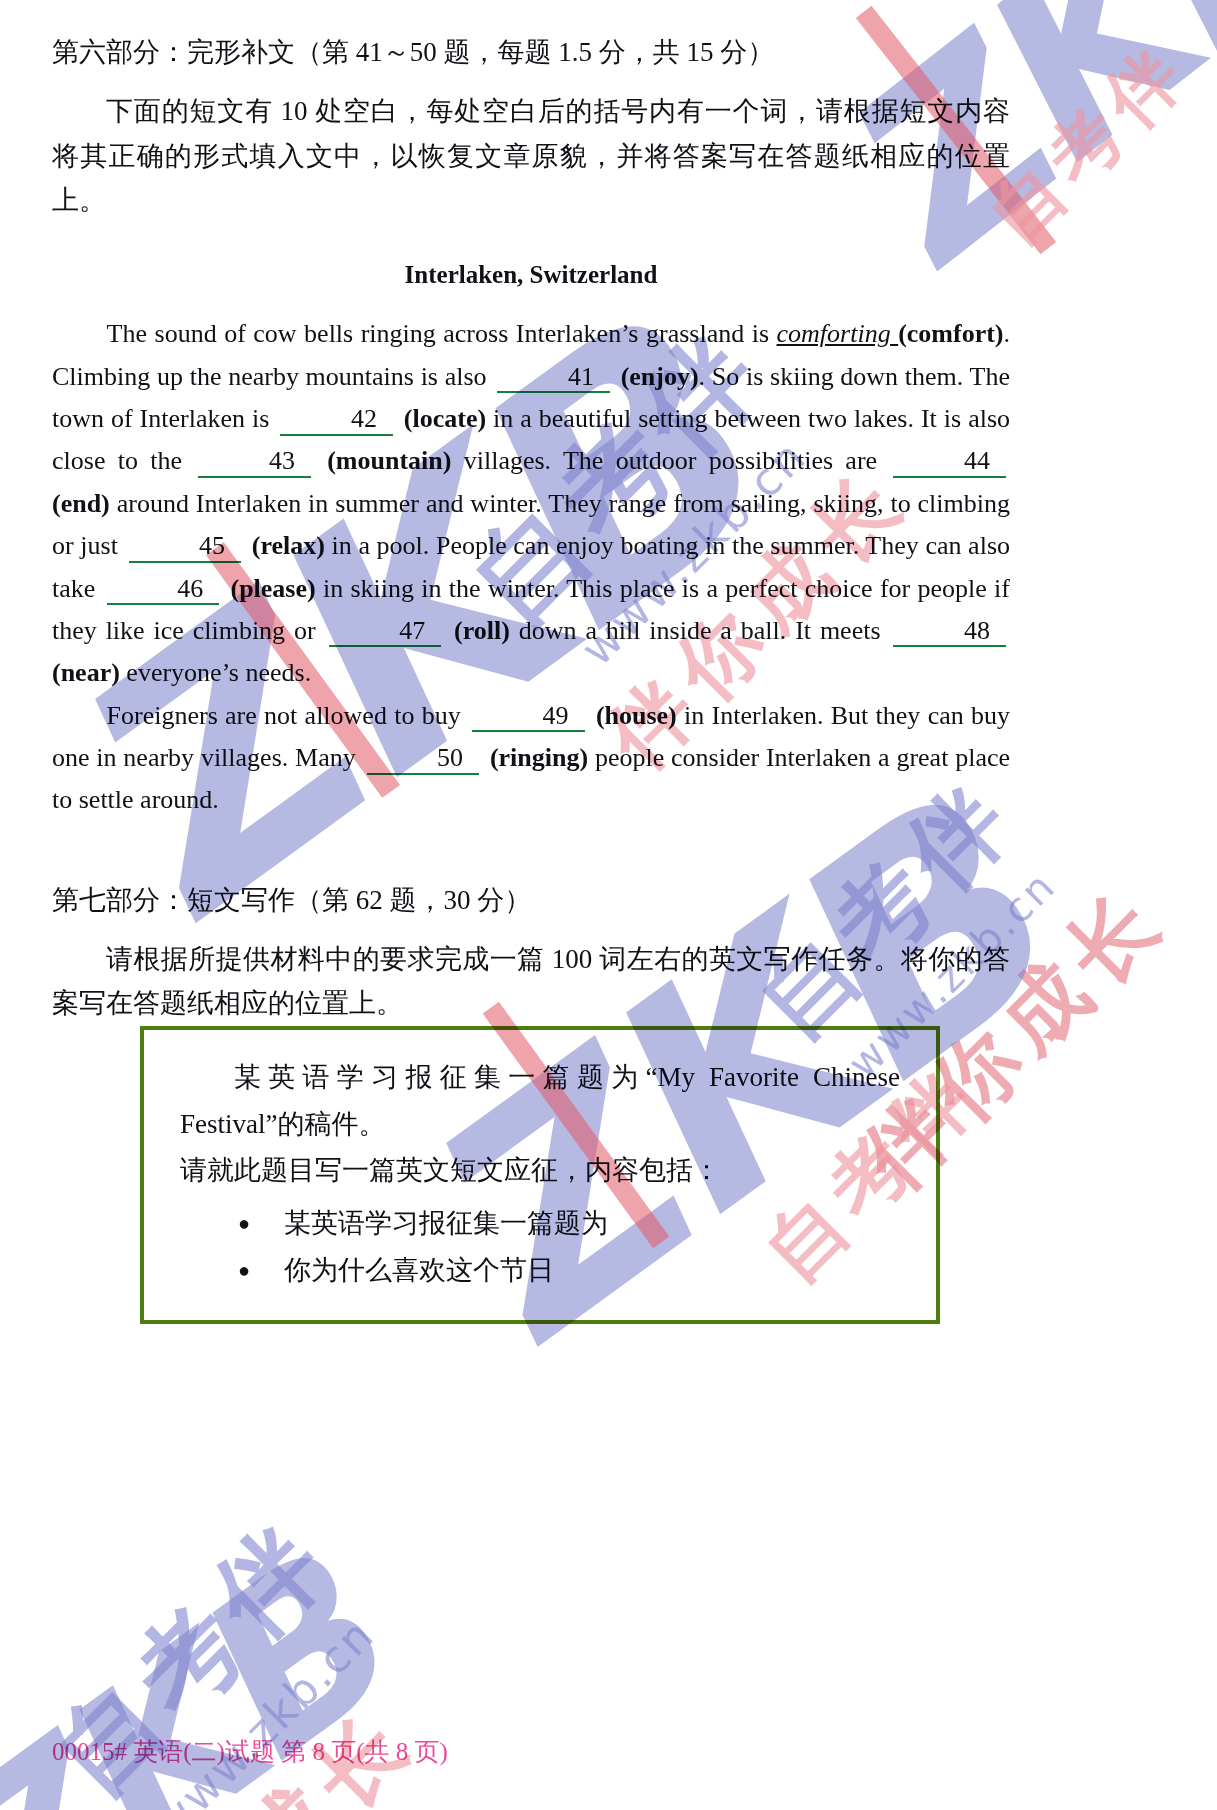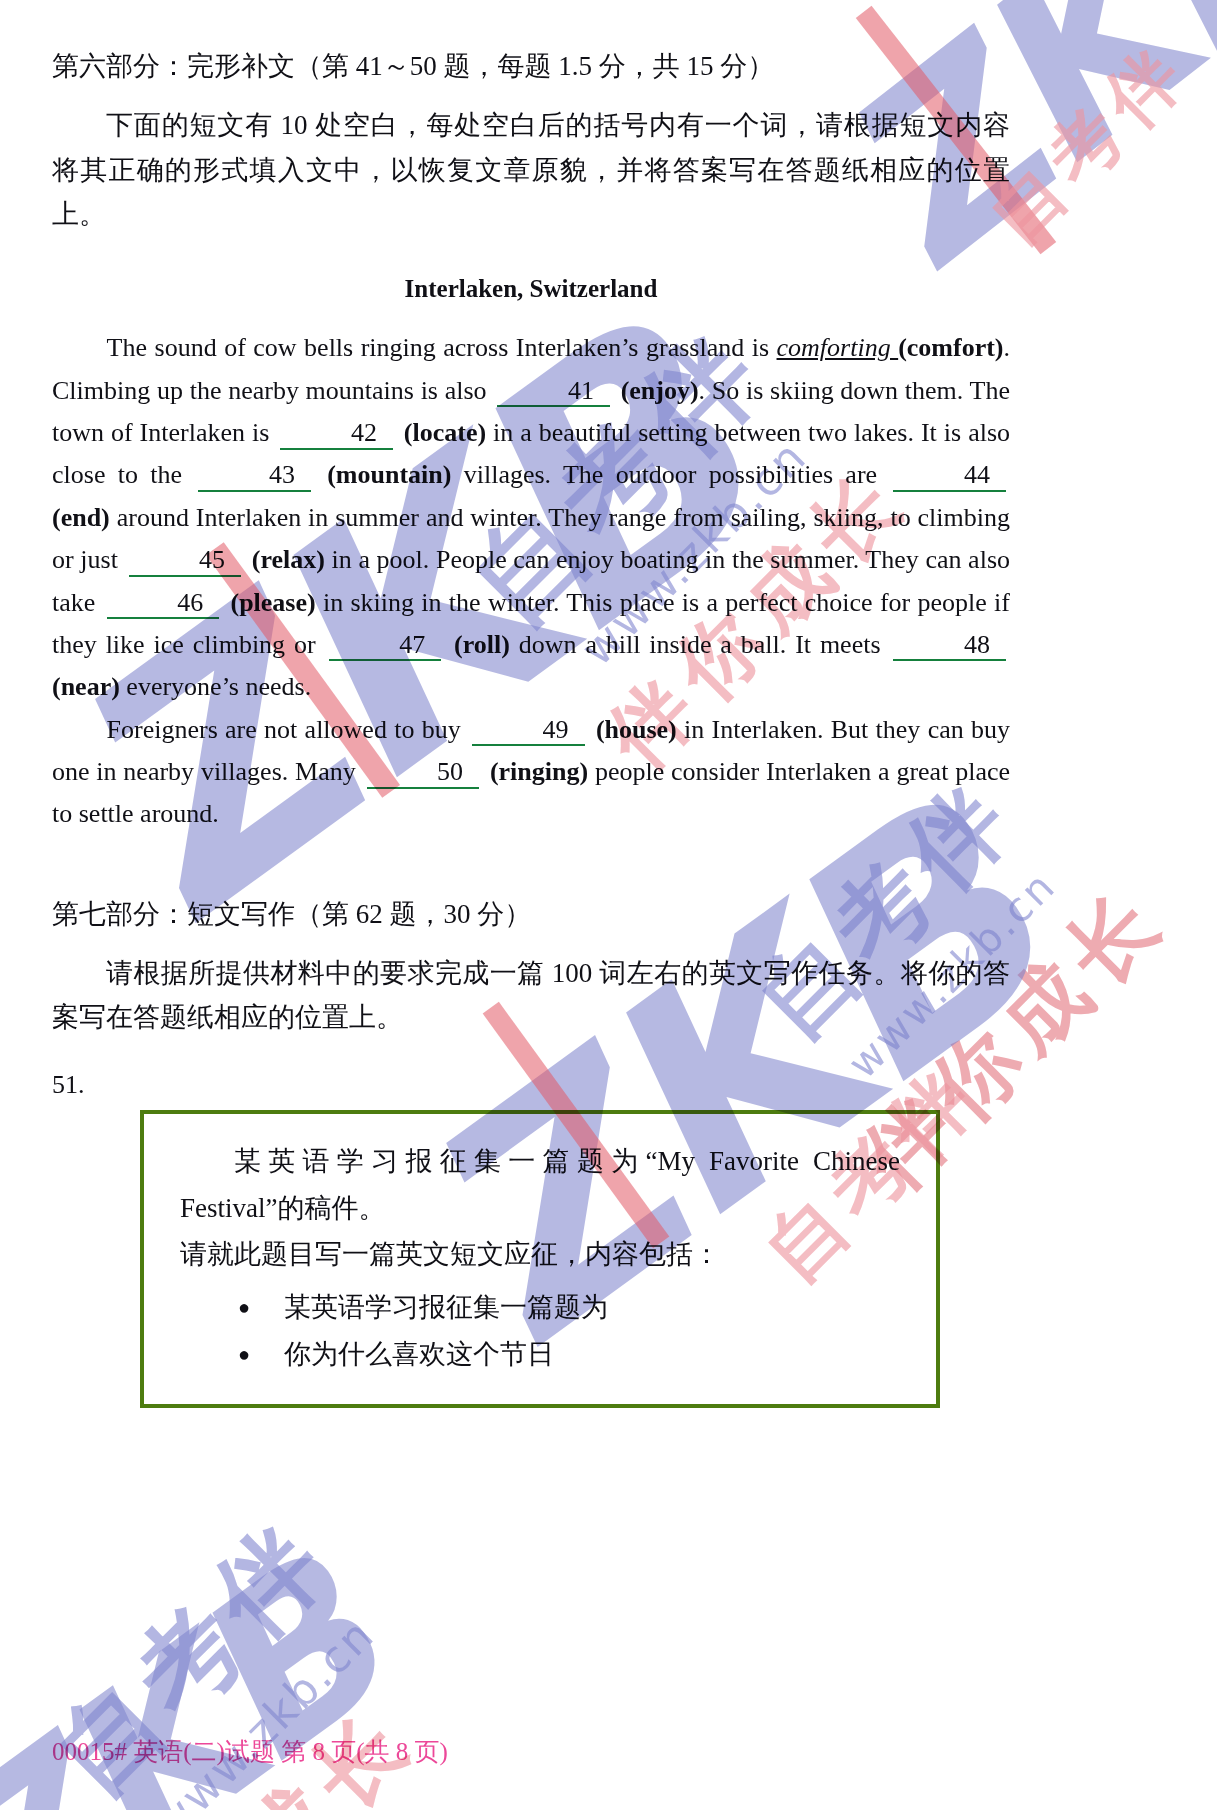--- a/index.html
+++ b/index.html
@@ -3,21 +3,21 @@
 <meta charset="utf-8">
 <style>
   html,body{margin:0;padding:0;}
   body{
     width:1217px;height:1810px;position:relative;background:#ffffff;
     font-family:"Liberation Serif","DejaVu Serif",serif;color:#101016;
     overflow:hidden;
   }
   
   .content{
-    position:absolute;left:0;top:18px;z-index:1;
+    position:absolute;left:0;top:4px;z-index:1;
     padding:26px 0 0 52px;width:958px;
   }
   .cn{line-height:1.66;font-size:27px;}
   .sec-heading{font-size:27px;margin:0 0 14px 0;}
   .sec-instructions{margin:0;text-align:justify;text-indent:2em;}
   .passage-title{
     text-align:center;font-weight:bold;font-size:25px;
     margin:38px 0 24px 0;
   }
   .passage p{
@@ -141,21 +141,20 @@
   <div class="passage">
     <div class="passage-title">Interlaken, Switzerland</div>
     <p><span>The sound of cow bells ringing across Interlaken’s grassland is </span><span class="iu">comforting </span><span class="b">(comfort)</span><span>. Climbing up the nearby mountains is also </span><span class="blank">41</span><span> </span><span class="b">(enjoy)</span><span>. So is skiing down them. The town of Interlaken is </span><span class="blank">42</span><span> </span><span class="b">(locate)</span><span> in a beautiful setting between two lakes. It is also close to the </span><span class="blank">43</span><span> </span><span class="b">(mountain)</span><span> villages. The outdoor possibilities are </span><span class="blank">44</span><span> </span><span class="b">(end)</span><span> around Interlaken in summer and winter. They range from sailing, skiing, to climbing or just </span><span class="blank">45</span><span> </span><span class="b">(relax)</span><span> in a pool. People can enjoy boating in the summer. They can also take </span><span class="blank">46</span><span> </span><span class="b">(please)</span><span> in skiing in the winter. This place is a perfect choice for people if they like ice climbing or </span><span class="blank">47</span><span> </span><span class="b">(roll)</span><span> down a hill inside a ball. It meets </span><span class="blank">48</span><span> </span><span class="b">(near)</span><span> everyone’s needs.</span></p>
     <p><span>Foreigners are not allowed to buy </span><span class="blank">49</span><span> </span><span class="b">(house)</span><span> in Interlaken. But they can buy one in nearby villages. Many </span><span class="blank">50</span><span> </span><span class="b">(ringing)</span><span> people consider Interlaken a great place to settle around.</span></p>
   </div>
 
   <p class="cn sec-heading sec7-heading">第七部分：短文写作（第 62 题，30 分）</p>
 
   <p class="cn sec-instructions">请根据所提供材料中的要求完成一篇 100 词左右的英文写作任务。将你的答案写在答题纸相应的位置上。</p>
 
-  <p class="q-number">51.</p>
 
   <div class="prompt-box">
     <p class="indent">某英语学习报征集一篇题为“My Favorite Chinese Festival”的稿件。</p>
     <p>请就此题目写一篇英文短文应征，内容包括：</p>
     <ul>
       <li>某英语学习报征集一篇题为</li>
       <li>你为什么喜欢这个节日</li>
     </ul>
   </div>
 

